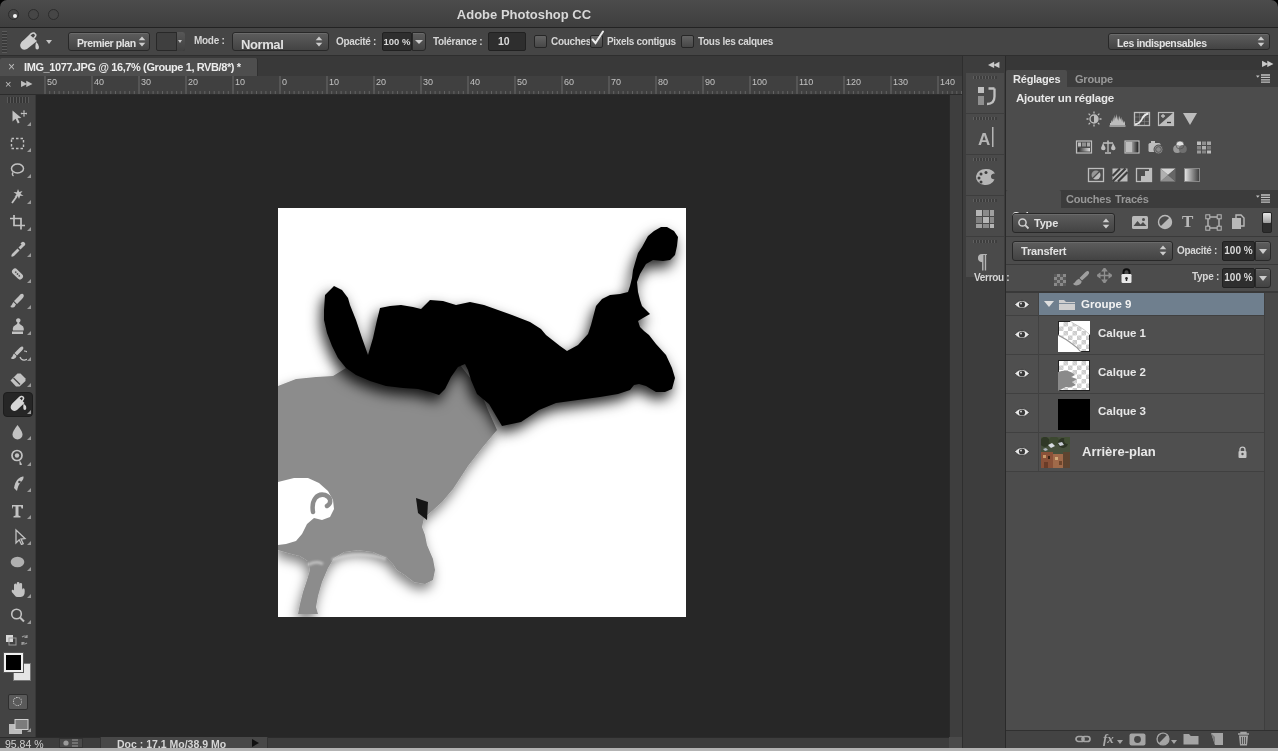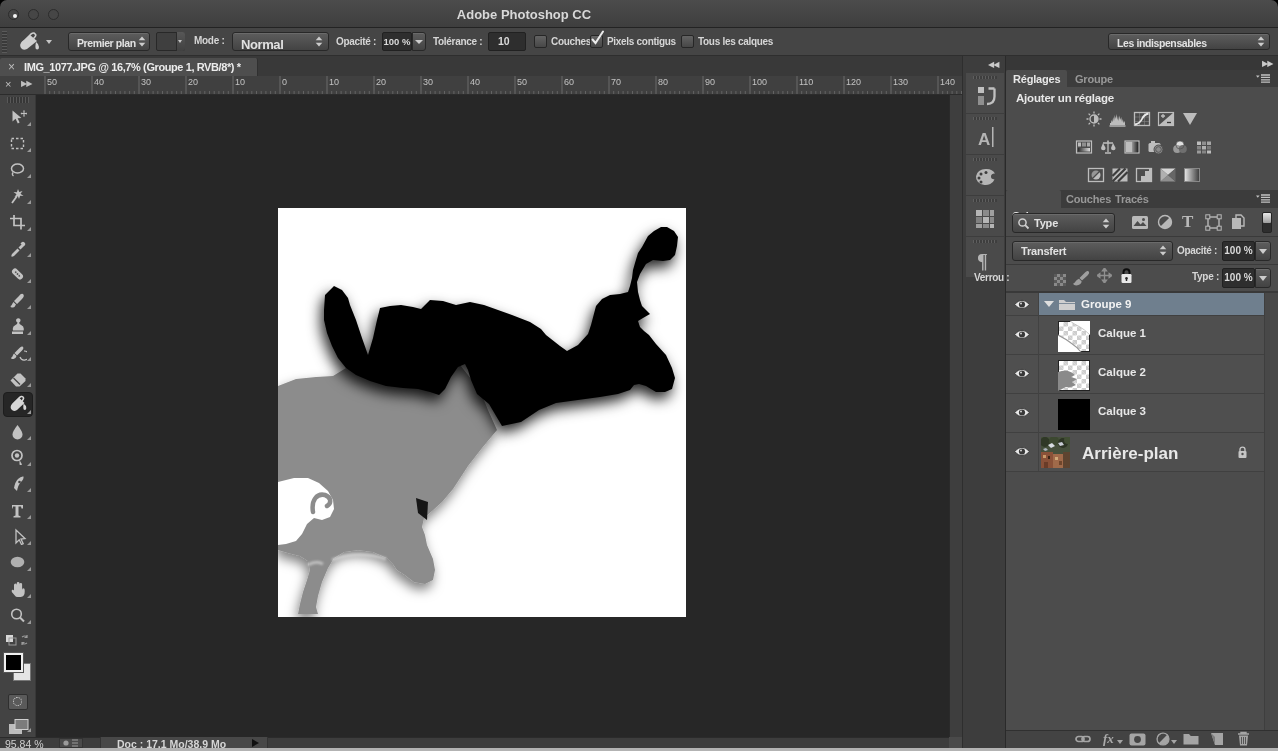--- a/index.html
+++ b/index.html
@@ -760,21 +760,21 @@
   </svg>
 <div class="a" style="left:1098px;top:405px;font-size:11.5px;font-weight:bold;color:#e8e8e8">Calque 3</div>
 <div class="a" style="left:1058px;top:399px;width:32px;height:31px;background:#000"></div>
 <div class="a" style="left:1006px;top:432px;width:258px;height:39px;background:#4f4f4f;border-top:1px solid #404040"></div>
 <svg class="a" style="left:1014px;top:446px" width="16" height="11" viewBox="0 0 16 11">
     <path d="M.5 5.5 Q8 -3 15.5 5.5 Q8 14 .5 5.5 Z" fill="#e8e8e8"></path>
     <path d="M.5 5.5 Q8 -3 15.5 5.5 Q8 14 .5 5.5 Z" fill="none" stroke="#3a3a3a" stroke-width="1"></path>
     <circle cx="8" cy="5.5" r="3.1" fill="#383838"></circle>
     <circle cx="7" cy="4.4" r="1" fill="#d8d8d8"></circle>
   </svg>
-<div class="a" style="left:1082px;top:444px;font-size:17px;font-weight:bold;color:#e8e8e8">Arrière-plan</div>
+<div class="a" style="left:1082px;top:444px;font-size:13px;font-weight:bold;color:#e8e8e8">Arrière-plan</div>
 <svg class="a" style="left:1041px;top:437px" width="29" height="31" viewBox="0 0 29 31">
     <rect width="29" height="31" fill="#46503c"></rect>
     <circle cx="4" cy="5" r="5" fill="#2f3826"></circle>
     <circle cx="13" cy="4" r="5" fill="#3c4830"></circle>
     <circle cx="22" cy="6" r="5" fill="#2c3424"></circle>
     <circle cx="27" cy="3" r="4" fill="#414e34"></circle>
     <path d="M7 8 l4 -2 l3 3 l-4 2 Z" fill="#d8dce2"></path>
     <path d="M17 6 l4 -1 l2 3 l-4 1 Z" fill="#c8cdd5"></path>
     <path d="M2 12 l3 -1 l2 2 l-3 1 Z" fill="#aeb6bf"></path>
     <rect x="0" y="15" width="12" height="16" fill="#8a5138"></rect>

